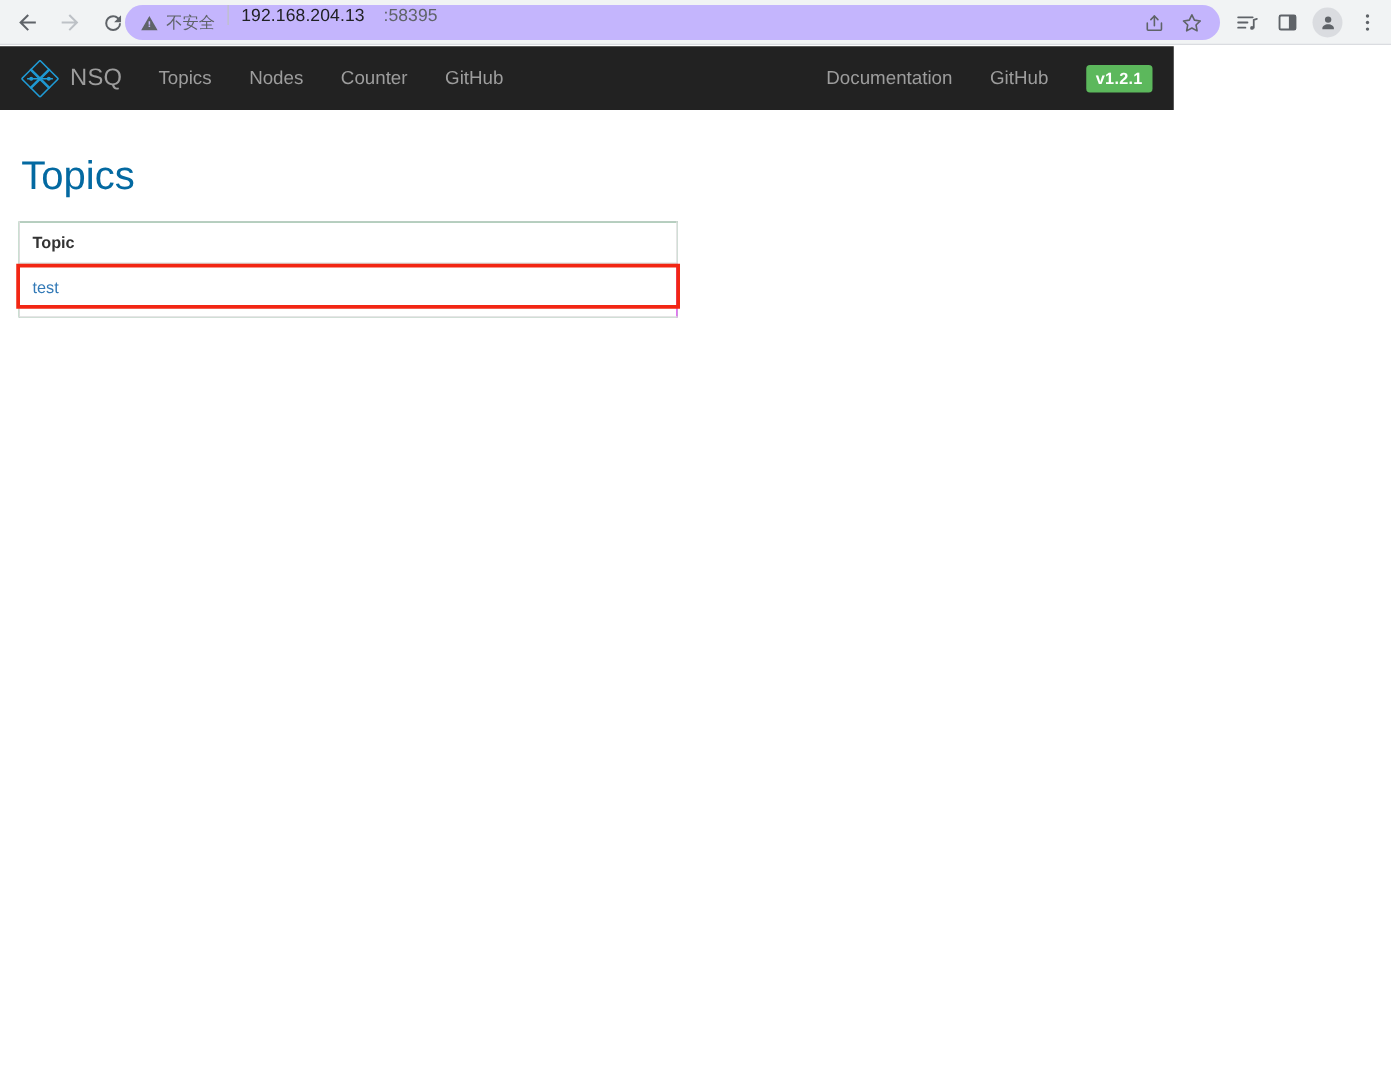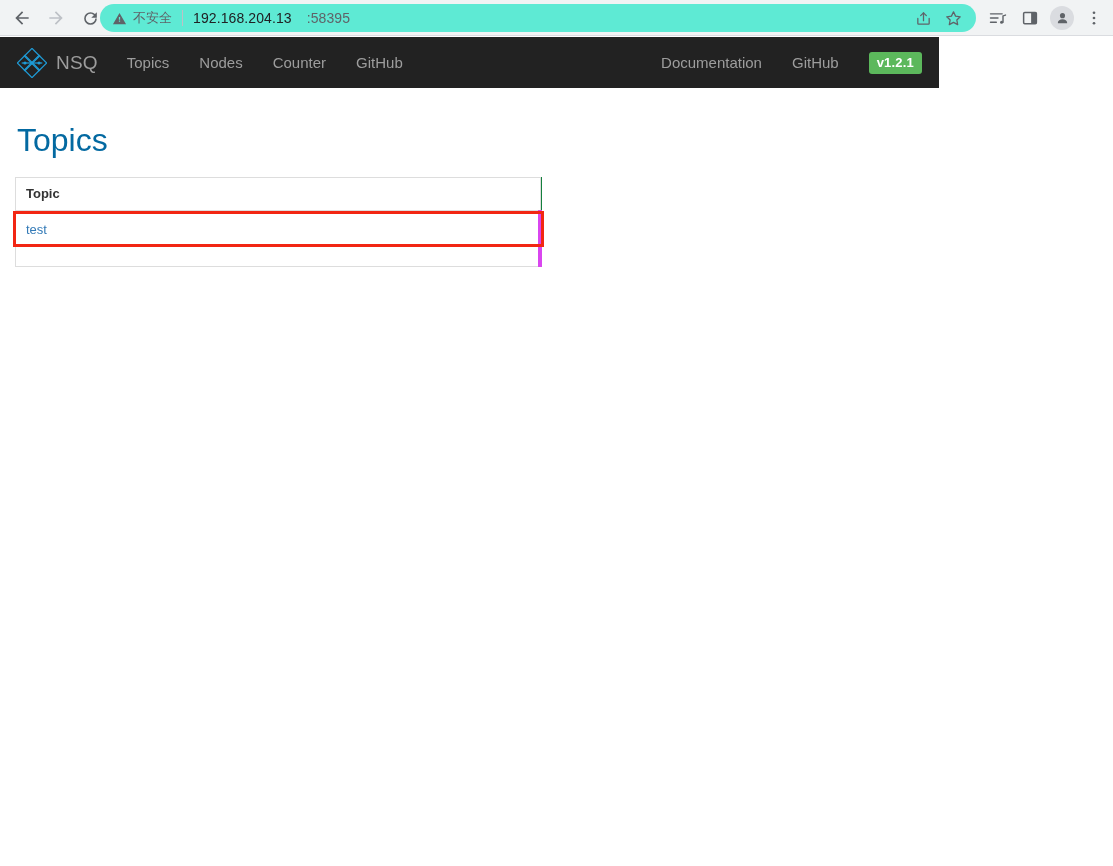--- a/index.html
+++ b/index.html
@@ -28,24 +28,23 @@
     color: #5f6368;
   }
   #back-button   { left: 8px; }
   #forward-button{ left: 42px; color:#bdc1c6; }
   #reload-button { left: 76px; }
 
   #omnibox {
     position: absolute;
     left: 100px; top: 4px;
     width: 876px; height: 28px;
-    background: #5eead4;
+    background: #c4b5fd;
     border-radius: 14px;
     display: flex;
-    align-items: center;
     padding: 0 4px 0 12px;
   }
   #not-secure-warning {
     display: flex;
     align-items: center;
     flex: 0 0 auto;
     gap: 6px;
   }
   #not-secure-label {
     font-size: 13px;
@@ -183,24 +182,24 @@
     color: #333333;
     padding: 8px 10px 9px;
     border-top: 1px solid #dddddd;
     border-bottom: 1px solid #dddddd;
     border-left: 1px solid #dddddd;
     border-right: 1px solid #dddddd;
     background: #ffffff;
   }
   #topics-table td {
     font-size: 13px;
-    padding: 11px 10px 29px;
+    padding: 11px 10px 16px;
     border-bottom: 1px solid #dddddd;
     border-left: 1px solid #dddddd;
-    border-right: 4px solid #d946ef;
+    border-right: 1px solid #d946ef;
     background: #ffffff;
   }
   .topic-link {
     color: #337ab7;
     text-decoration: none;
   }
   
   #topic-row-highlight {
     position: absolute;
     left: -2px;

